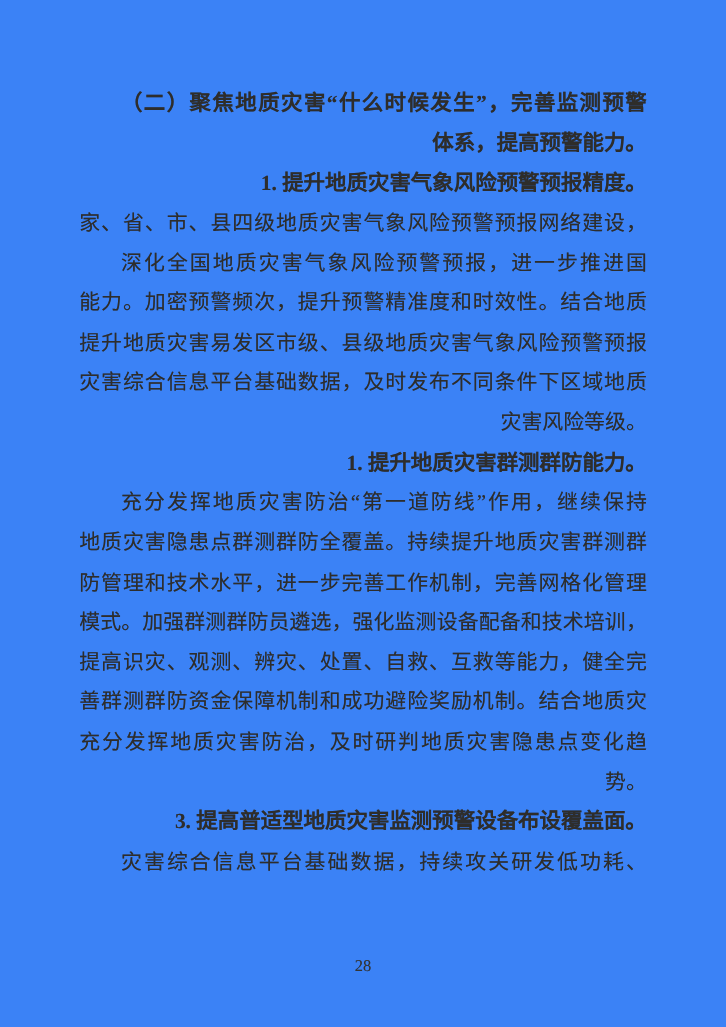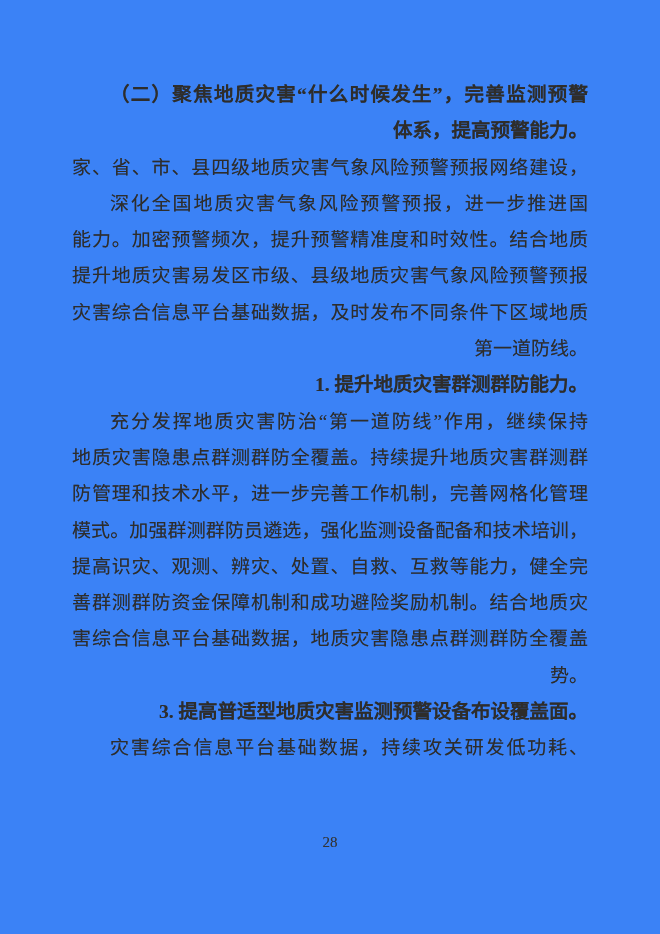--- a/index.html
+++ b/index.html
@@ -32,55 +32,56 @@
   }
   .line.fill {
     text-align: justify;
     text-align-last: justify;
     text-justify: inter-character;
   }
   .line.indent { text-indent: 38px; }
   .line.bold   { font-weight: 700; font-size: 19.5px; }
   .pagenum {
     position: absolute;
-    left: 0; top: 831px;
+    left: 0; top: 868px;
     width: 660px;
     text-align: center;
     font-size: 15px;
     line-height: 22px;
     color: #343434;
     text-shadow: 0 0 0.5px rgba(40,40,40,0.4);
   }
 </style>
 </head>
 <body>
 
 <div class="page">
   <div class="content">
 
     <div class="line bold indent fill">（二）聚焦地质灾害“什么时候发生”，完善监测预警</div>
     <div class="line bold">体系，提高预警能力。</div>
 
+    <div class="line bold indent">1. 提升地质灾害气象风险预警预报精度。</div>
 
     <div class="line fill">家、省、市、县四级地质灾害气象风险预警预报网络建设，</div>
     <div class="line indent fill">深化全国地质灾害气象风险预警预报，进一步推进国</div>
     <div class="line fill">能力。加密预警频次，提升预警精准度和时效性。结合地质</div>
     <div class="line fill">提升地质灾害易发区市级、县级地质灾害气象风险预警预报</div>
     <div class="line fill">灾害综合信息平台基础数据，及时发布不同条件下区域地质</div>
-    <div class="line">第一道防线。</div>
+    <div class="line">灾害风险等级。</div>
 
     <div class="line bold indent">1. 提升地质灾害群测群防能力。</div>
 
     <div class="line indent fill">充分发挥地质灾害防治“第一道防线”作用，继续保持</div>
     <div class="line fill">地质灾害隐患点群测群防全覆盖。持续提升地质灾害群测群</div>
     <div class="line fill">防管理和技术水平，进一步完善工作机制，完善网格化管理</div>
     <div class="line fill">模式。加强群测群防员遴选，强化监测设备配备和技术培训，</div>
     <div class="line fill">提高识灾、观测、辨灾、处置、自救、互救等能力，健全完</div>
     <div class="line fill">善群测群防资金保障机制和成功避险奖励机制。结合地质灾</div>
-    <div class="line fill">害综合信息平台基础数据，地质灾害隐患点群测群防全覆盖</div>
+    <div class="line fill">充分发挥地质灾害防治，及时研判地质灾害隐患点变化趋</div>
     <div class="line">势。</div>
 
     <div class="line bold indent">3. 提高普适型地质灾害监测预警设备布设覆盖面。</div>
 
     <div class="line indent fill">灾害综合信息平台基础数据，持续攻关研发低功耗、</div>
 
   </div>
 
   <div class="pagenum">28</div>
 </div>

